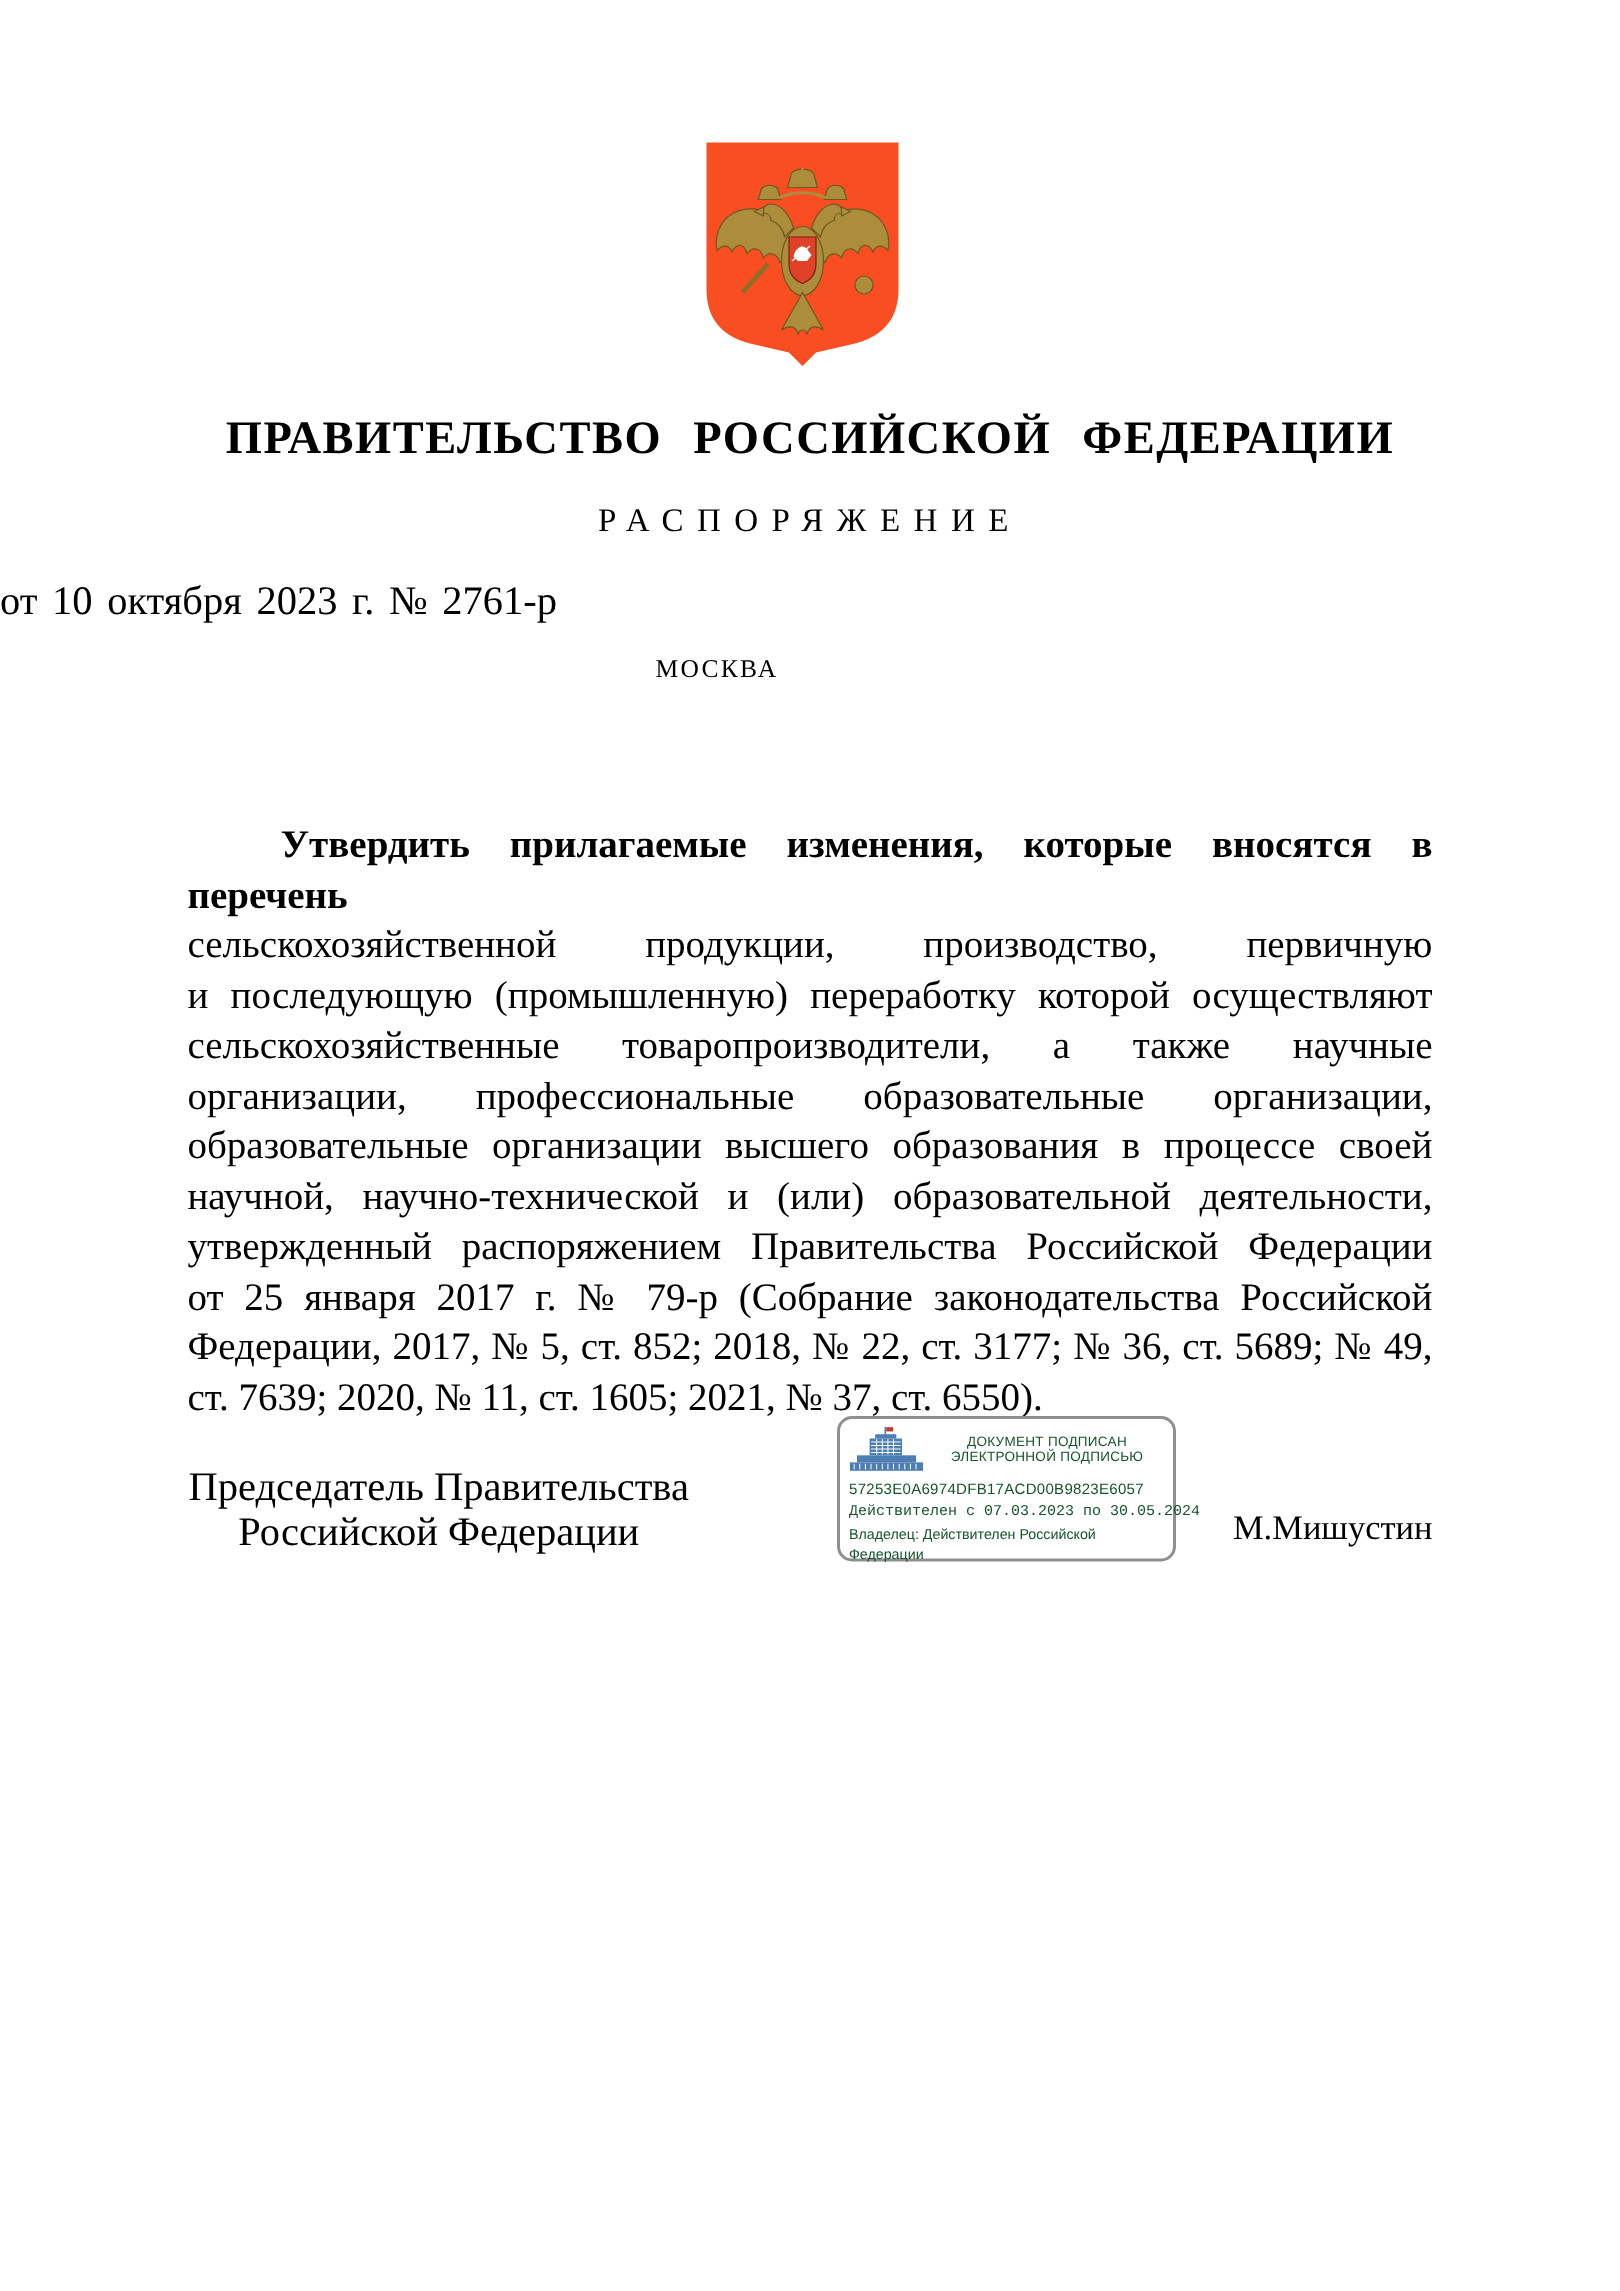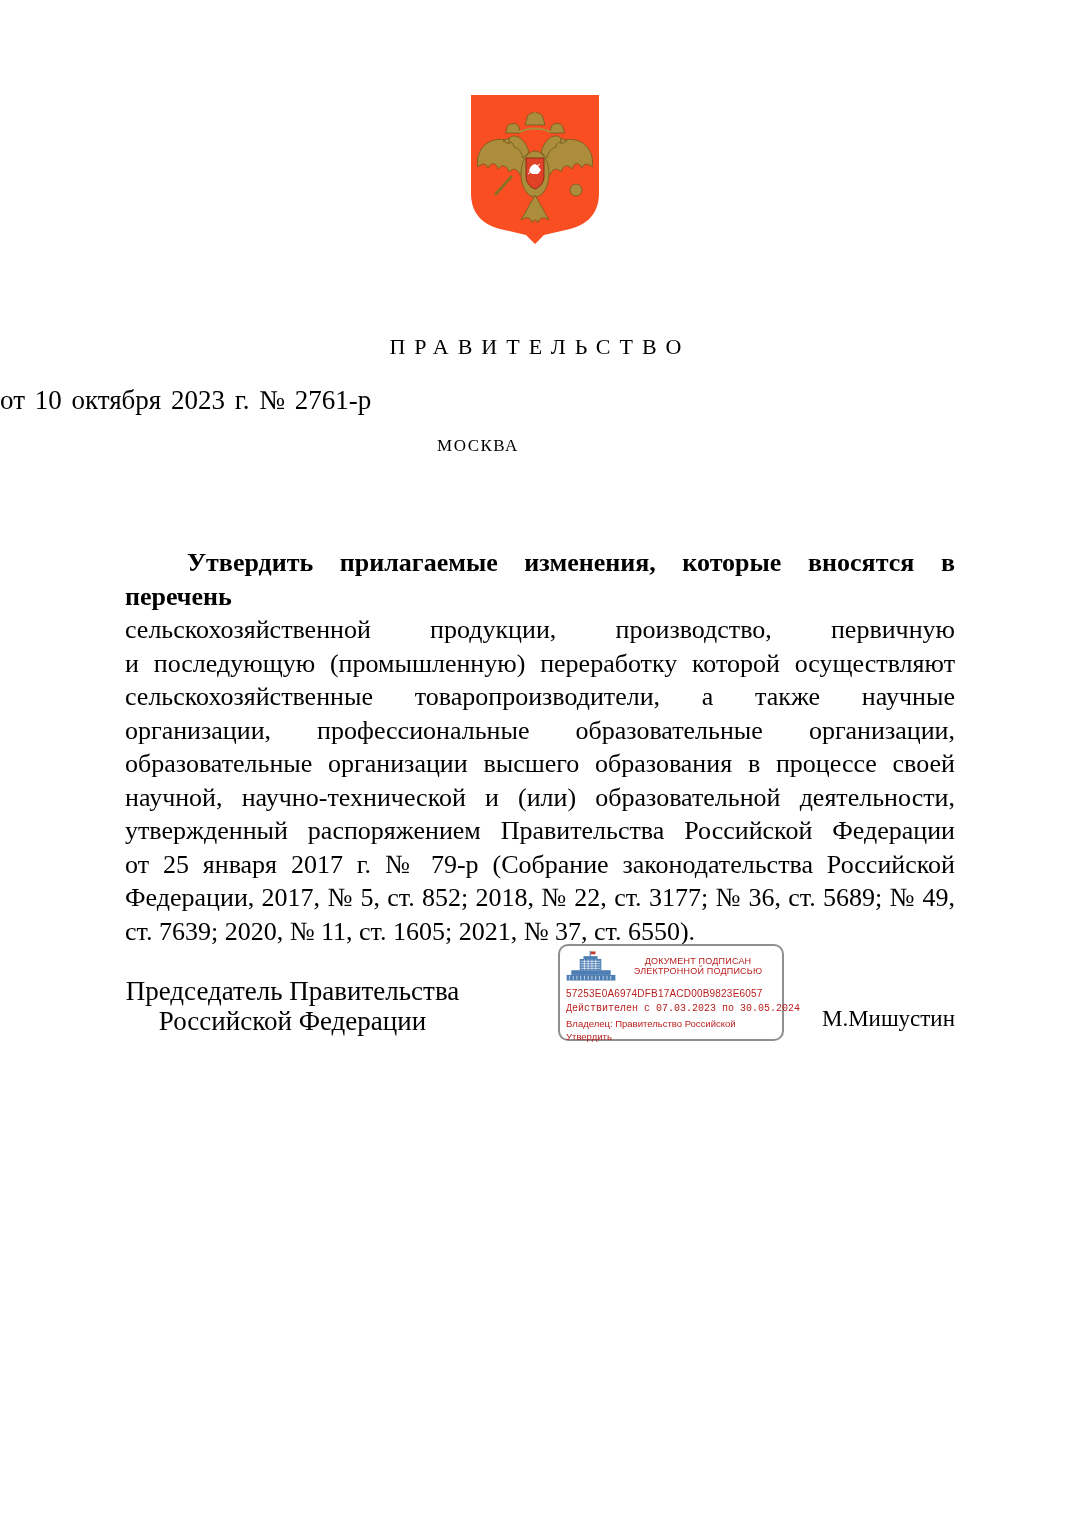--- a/index.html
+++ b/index.html
@@ -48,21 +48,21 @@
   .sig-name {
     position:absolute; right:125px; top:1003px; text-align:right;
     font-size:23px; line-height:32px;
   }
 
   
   .stamp {
     position:absolute; left:558px; top:944px; width:226px; height:97px;
     box-sizing:border-box; border:2px solid #8F8F8F; border-radius:10px;
     background:#fff; padding:4px 8px 4px 6px;
-    font-family:"Liberation Sans","DejaVu Sans",sans-serif; color:#b91c1c;
+    font-family:"Liberation Sans","DejaVu Sans",sans-serif; color:#14532d;
   }
   .stamp-row { display:flex; align-items:center; gap:6px; height:32px; }
   .stamp-icon { flex:0 0 auto; width:50px; height:30px; }
   .stamp-title {
     flex:1 1 auto; text-align:center; font-size:9px; line-height:10.5px;
     letter-spacing:.2px;
   }
   .stamp-cert  { margin-top:6px; font-size:10px; line-height:11px; letter-spacing:.2px; white-space:nowrap; }
   .stamp-valid { margin-top:4px; font-size:10px;  line-height:11px; white-space:nowrap;font-family:Liberation Mono, monospace; }
   .stamp-owner { margin-top:3px; font-size:9.5px; line-height:13px; width:190px; }
@@ -92,21 +92,22 @@
       <path d="M54,40 Q70,33 86,40" fill="none" stroke="#AC8D3C" stroke-width="2"></path>
       <line x1="70" y1="20" x2="70" y2="25" stroke="#AC8D3C" stroke-width="1.6"></line>
       <line x1="67.5" y1="22.5" x2="72.5" y2="22.5" stroke="#AC8D3C" stroke-width="1.6"></line>
       <line x1="30" y1="103" x2="47" y2="84" stroke="#8A7126" stroke-width="3"></line>
       <path d="M61,66 H79 V84 C79,91 75,95 70,97 C65,95 61,91 61,84 Z" fill="#E04127" stroke="#7A2014" stroke-width="0.8"></path>
       <path d="M65,76 C67,72 71,71 73,74 L76,78 L73,82 L67,82 L64,79 Z" fill="#ffffff"></path>
       <line x1="63" y1="82" x2="75" y2="72" stroke="#ffffff" stroke-width="1"></line>
     </svg>
   </div>
 
-  <div class="doctype">ПРАВИТЕЛЬСТВО</div>
+  <div class="org">ПРАВИТЕЛЬСТВО РОССИЙСКОЙ ФЕДЕРАЦИИ</div>
+  <div class="doctype">РАСПОРЯЖЕНИЕ</div>
   <div class="dateline">от 10 октября 2023 г. № 2761-р</div>
   <div class="city">МОСКВА</div>
 
   <div class="bodytext">
       <div class="body-line first">Утвердить прилагаемые изменения, которые вносятся в перечень</div>
       <div class="body-line">сельскохозяйственной продукции, производство, первичную</div>
       <div class="body-line">и последующую (промышленную) переработку которой осуществляют</div>
       <div class="body-line">сельскохозяйственные товаропроизводители, а также научные</div>
       <div class="body-line">организации, профессиональные образовательные организации,</div>
       <div class="body-line">образовательные организации высшего образования в процессе своей</div>
@@ -158,18 +159,18 @@
           </g>
         </svg>
       </span>
       <div class="stamp-title">
         <div>ДОКУМЕНТ ПОДПИСАН</div>
         <div>ЭЛЕКТРОННОЙ ПОДПИСЬЮ</div>
       </div>
     </div>
     <div class="stamp-cert">57253E0A6974DFB17ACD00B9823E6057</div>
     <div class="stamp-valid">Действителен с 07.03.2023 по 30.05.2024</div>
-    <div class="stamp-owner">Владелец: Правительство Российской Утвердить</div>
+    <div class="stamp-owner">Владелец: Действителен Российской Федерации</div>
   </div>
 
   <div class="sig-name">М.Мишустин</div>
 
 </div>
 
 </body></html>

